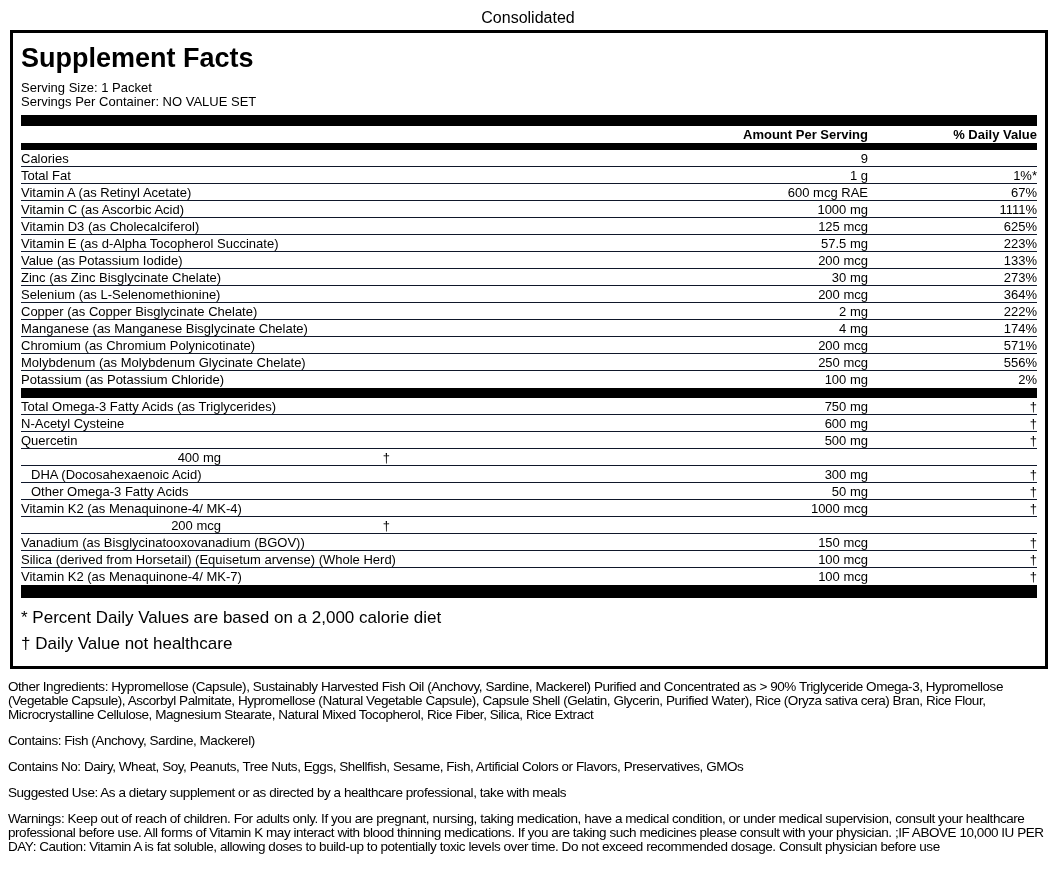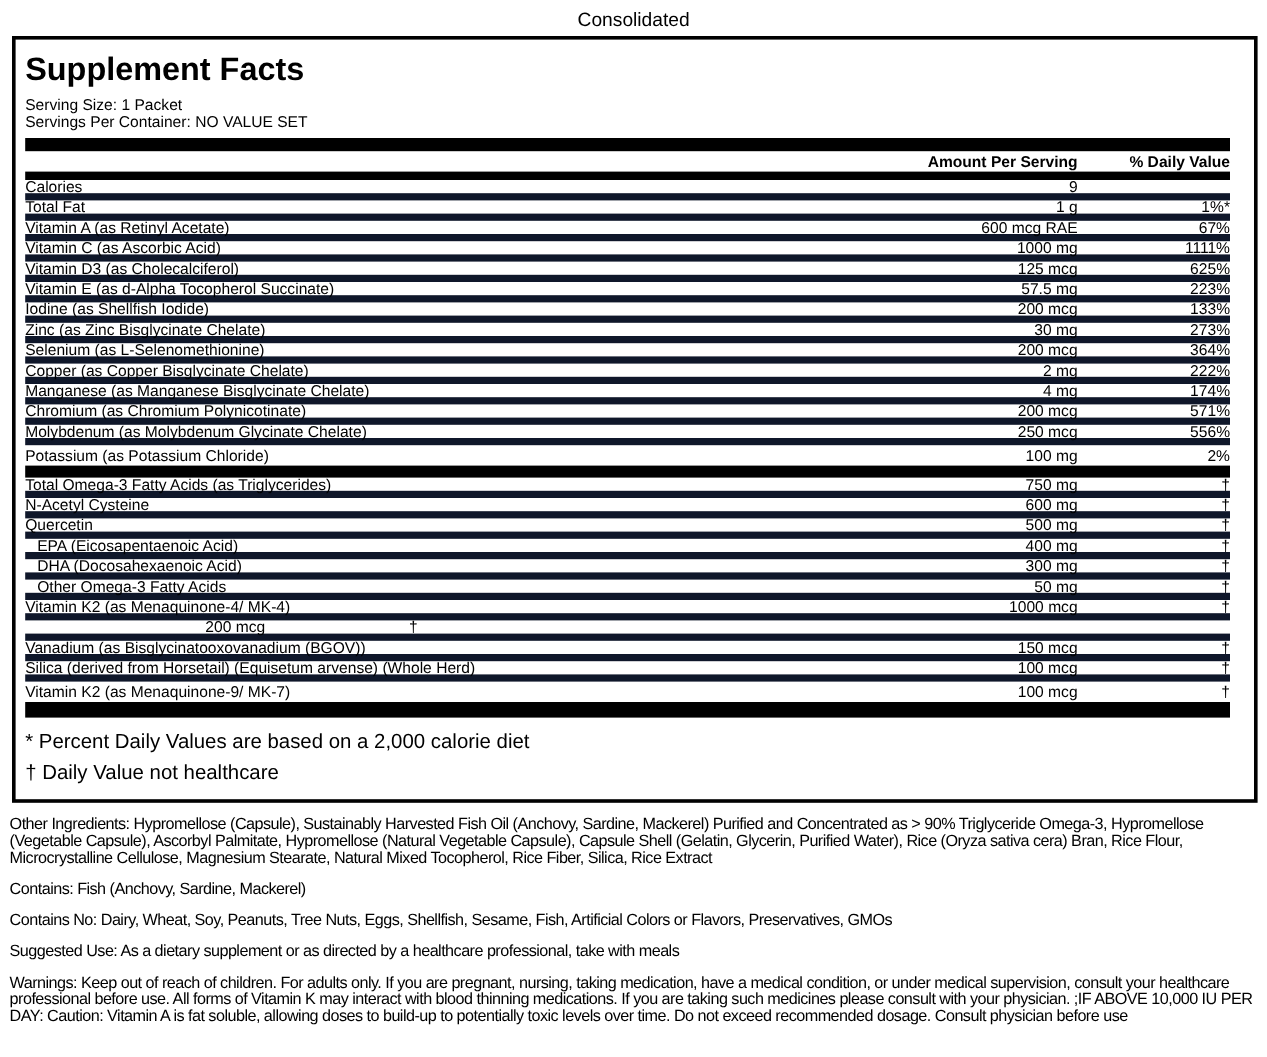--- a/index.html
+++ b/index.html
@@ -12,21 +12,21 @@
   .page-title {
     text-align: center;
     font-size: 16px;
     padding-top: 9px;
     padding-bottom: 3px;
   }
   .facts-box {
     margin-left: 10px;
     width: 1038px;
     border: 3px solid #000;
-    padding: 6px 20px 15px 8px;
+    padding: 6px 8px 15px 8px;
   }
   .facts-title {
     font-size: 27px;
     font-weight: bold;
     line-height: 31px;
     margin-top: 4px;
   }
   .serving-line {
     font-size: 13px;
     line-height: 14px;
@@ -34,23 +34,24 @@
   .serving-size { margin-top: 7px; }
   .bar { background: #000; width: 100%; }
   .bar-top { height: 11px; margin-top: 6px; }
   .bar-under-header { height: 7px; }
   .bar-section { height: 10px; }
   .bar-bottom { height: 13px; }
   .hdr-row, .row {
     display: flex;
     align-items: center;
     font-size: 13px;
+    gap: 42px;
   }
   .hdr-row { height: 17px; font-weight: bold; }
-  .row { height: 17px; border-bottom: 6px solid #0f172a; }
+  .row { height: 17px; border-bottom: 1px solid #0f172a; }
   .row:last-child { border-bottom: none; }
   .name { flex: 1; text-align: left; white-space: nowrap; }
   .name.indent { padding-left: 10px; }
   .amt { width: 200px; text-align: right; white-space: nowrap; }
   .dv { width: 127px; text-align: right; white-space: nowrap; }
   .footnote {
     font-size: 17px;
     line-height: 14px;
   }
   .footnote-percent { margin-top: 13px; }
@@ -111,21 +112,21 @@
       <span class="name">Vitamin D3 (as Cholecalciferol)</span>
       <span class="amt">125 mcg</span>
       <span class="dv">625%</span>
     </div>
     <div class="row">
       <span class="name">Vitamin E (as d-Alpha Tocopherol Succinate)</span>
       <span class="amt">57.5 mg</span>
       <span class="dv">223%</span>
     </div>
     <div class="row">
-      <span class="name">Iodine (as Shellfish Iodide)</span>
+      <span class="name">Value (as Potassium Iodide)</span>
       <span class="amt">200 mcg</span>
       <span class="dv">133%</span>
     </div>
     <div class="row">
       <span class="name">Zinc (as Zinc Bisglycinate Chelate)</span>
       <span class="amt">30 mg</span>
       <span class="dv">273%</span>
     </div>
     <div class="row">
       <span class="name">Selenium (as L-Selenomethionine)</span>
@@ -171,21 +172,20 @@
       <span class="name">N-Acetyl Cysteine</span>
       <span class="amt">600 mg</span>
       <span class="dv">†</span>
     </div>
     <div class="row">
       <span class="name">Quercetin</span>
       <span class="amt">500 mg</span>
       <span class="dv">†</span>
     </div>
     <div class="row">
-      <span class="name indent">EPA (Eicosapentaenoic Acid)</span>
       <span class="amt">400 mg</span>
       <span class="dv">†</span>
     </div>
     <div class="row">
       <span class="name indent">DHA (Docosahexaenoic Acid)</span>
       <span class="amt">300 mg</span>
       <span class="dv">†</span>
     </div>
     <div class="row">
       <span class="name indent">Other Omega-3 Fatty Acids</span>
@@ -205,21 +205,21 @@
       <span class="name">Vanadium (as Bisglycinatooxovanadium (BGOV))</span>
       <span class="amt">150 mcg</span>
       <span class="dv">†</span>
     </div>
     <div class="row">
       <span class="name">Silica (derived from Horsetail) (Equisetum arvense) (Whole Herd)</span>
       <span class="amt">100 mcg</span>
       <span class="dv">†</span>
     </div>
     <div class="row">
-      <span class="name">Vitamin K2 (as Menaquinone-9/ MK-7)</span>
+      <span class="name">Vitamin K2 (as Menaquinone-4/ MK-7)</span>
       <span class="amt">100 mcg</span>
       <span class="dv">†</span>
     </div>
   </div>
 
   <div class="bar bar-bottom"></div>
 
   <div class="footnote footnote-percent">* Percent Daily Values are based on a 2,000 calorie diet</div>
   <div class="footnote footnote-dagger">† Daily Value not healthcare</div>
 </div>

